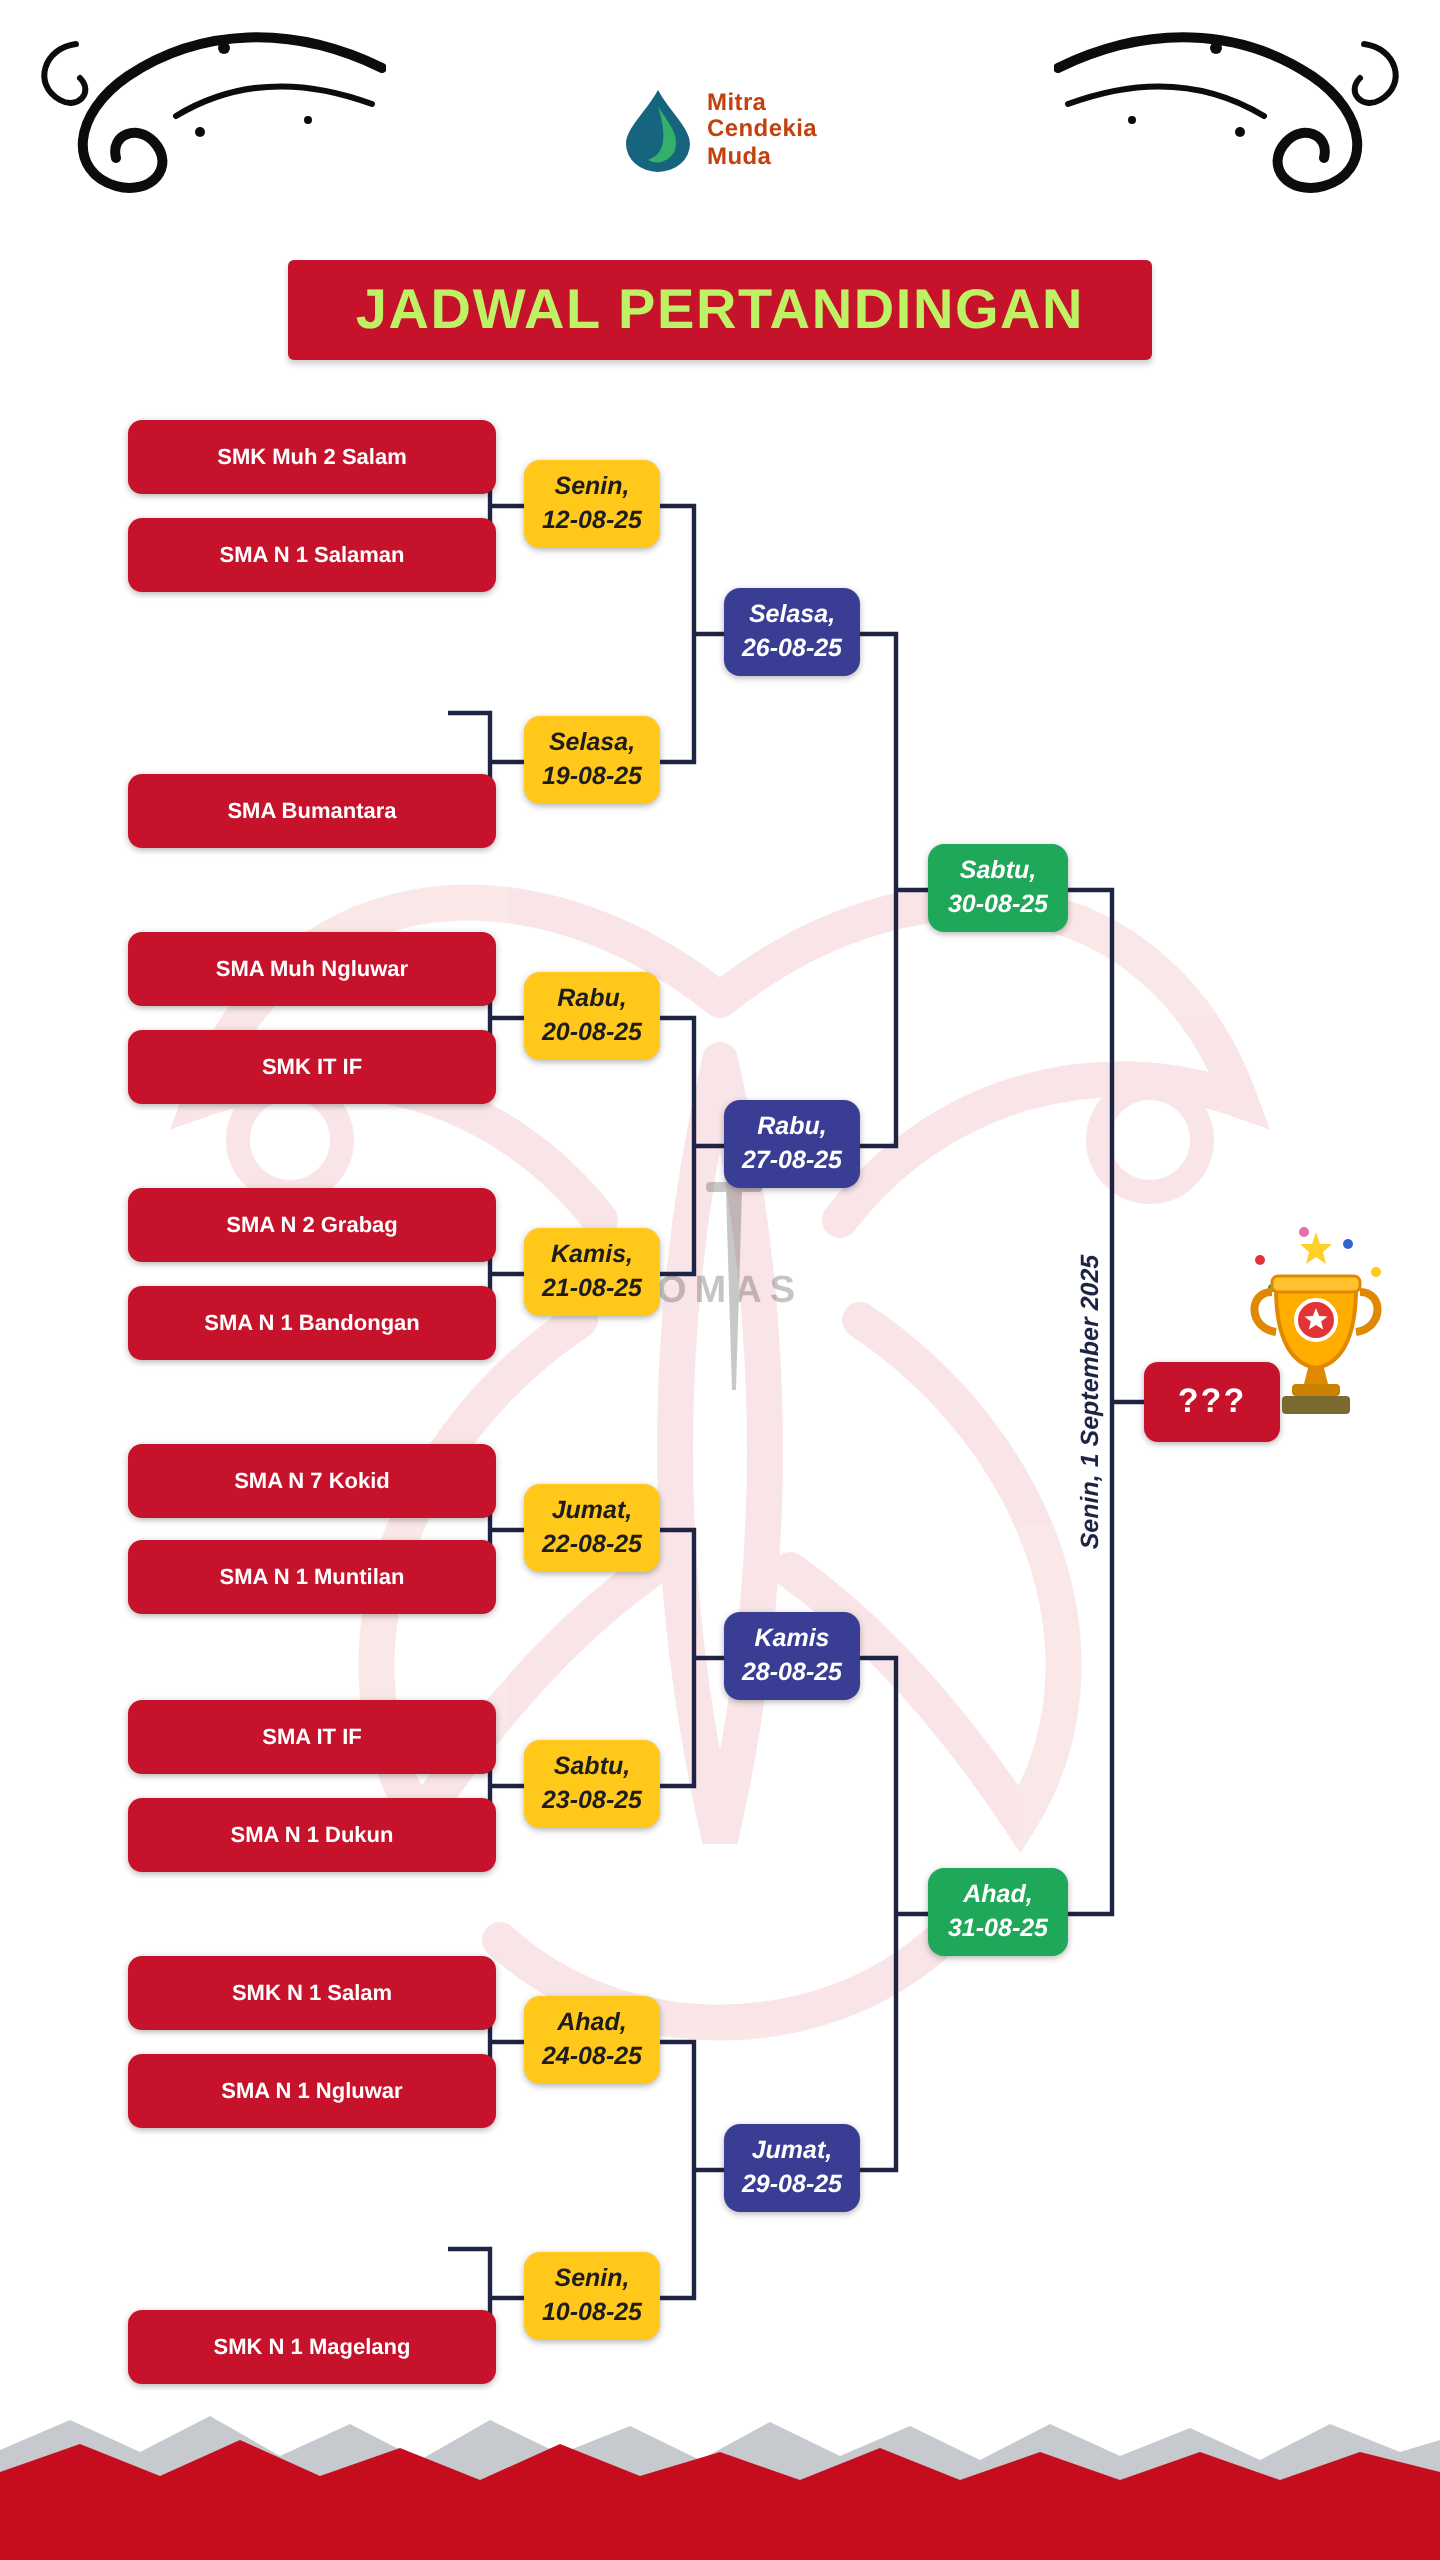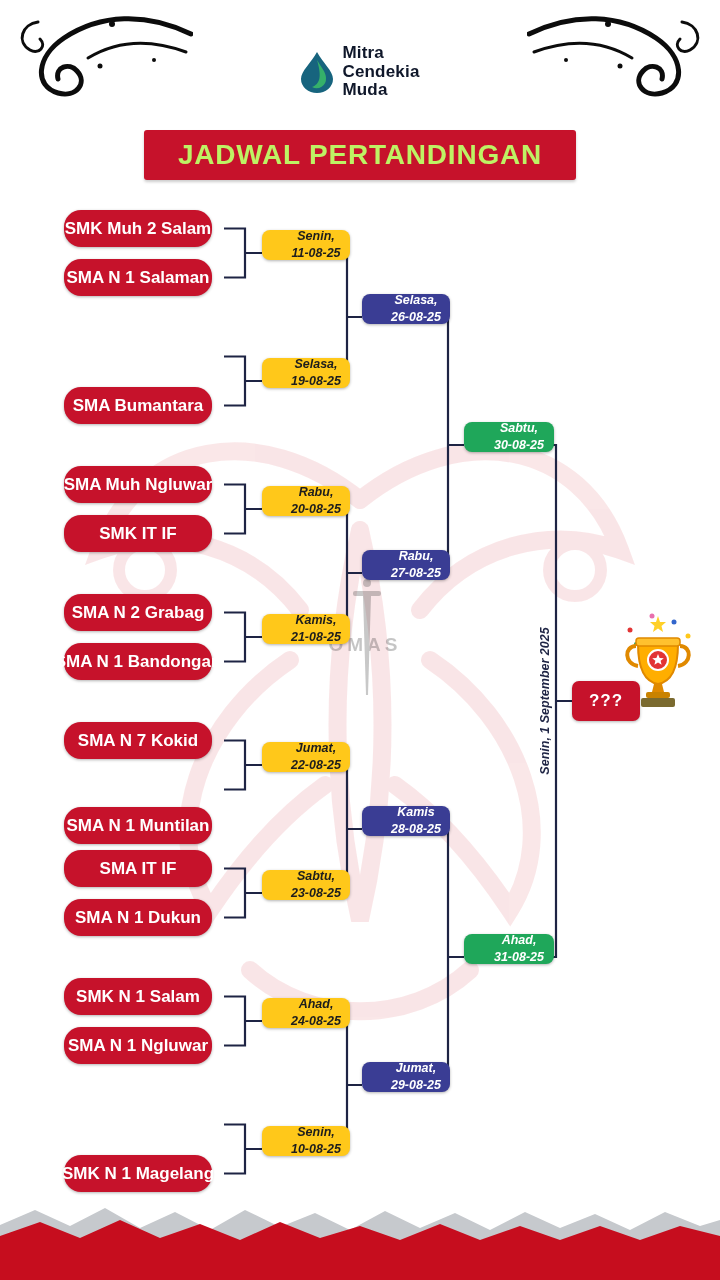--- a/index.html
+++ b/index.html
@@ -13,41 +13,41 @@
   .canvas{
     position:relative;width:720px;height:1280px;overflow:hidden;background:#fff;
     font-family:"Liberation Sans",sans-serif;
   }
   
   .flourish{position:absolute;top:8px;z-index:1;}
   .flourish.left{left:8px;}
   .flourish.right{right:8px;transform:scaleX(-1);}
   
   .logo{position:absolute;top:44px;left:0;right:0;display:flex;justify-content:center;align-items:center;gap:8px;z-index:3;}
-  .logo-text{color:#0f172a;font-weight:700;font-size:17px;line-height:1.1;letter-spacing:.2px;}
+  .logo-text{color:#c2410c;font-weight:700;font-size:12px;line-height:1.1;letter-spacing:.2px;}
   .logo-text span{display:block;}
   
   .title{
     position:absolute;left:144px;top:130px;width:432px;height:50px;background:var(--red);
     color:#bef264;display:flex;align-items:center;justify-content:center;
     font-size:28px;font-weight:800;letter-spacing:.8px;border-radius:3px;z-index:3;
     box-shadow:0 2px 3px rgba(0,0,0,.2);
   }
   
   .team{
-    position:absolute;left:64px;width:148px;height:37px;background:var(--red);
-    border-radius:17px;color:#fff;display:flex;align-items:center;justify-content:center;
-    font-size:17px;font-weight:600;z-index:3;box-shadow:0 1px 3px rgba(0,0,0,.3);
+    position:absolute;left:64px;width:184px;height:37px;background:var(--red);
+    border-radius:7px;color:#fff;display:flex;align-items:center;justify-content:center;
+    font-size:11px;font-weight:600;z-index:3;box-shadow:0 1px 3px rgba(0,0,0,.3);
     white-space:nowrap;
   }
   .slot{
-    position:absolute;width:68px;height:30px;border-radius:8px;
+    position:absolute;width:68px;height:44px;border-radius:8px;
     display:flex;flex-direction:column;align-items:center;justify-content:center;
     font-size:12.5px;font-style:italic;font-weight:600;line-height:1.35;z-index:3;
-    box-shadow:0 1px 3px rgba(0,0,0,.3);text-align:center;padding-left:20px;
+    box-shadow:0 1px 3px rgba(0,0,0,.3);text-align:center;
   }
   .slot.yellow{left:262px;background:var(--yellow);color:#1d1d1d;}
   .slot.blue{left:362px;background:var(--blue);color:#fff;}
   .slot.green{left:464px;width:70px;background:var(--green);color:#fff;}
   .champ{
     position:absolute;left:572px;top:681px;width:68px;height:40px;background:var(--red);
     border-radius:7px;color:#fff;display:flex;align-items:center;justify-content:center;
     font-weight:800;font-size:17px;letter-spacing:1px;z-index:3;box-shadow:0 1px 3px rgba(0,0,0,.3);
   }
   .final-date{
@@ -149,30 +149,30 @@
   <div class="title">JADWAL PERTANDINGAN</div>
 
   <div class="team" style="top:210px">SMK Muh 2 Salam</div>
   <div class="team" style="top:259px">SMA N 1 Salaman</div>
   <div class="team" style="top:387px">SMA Bumantara</div>
   <div class="team" style="top:466px">SMA Muh Ngluwar</div>
   <div class="team" style="top:515px">SMK IT IF</div>
   <div class="team" style="top:594px">SMA N 2 Grabag</div>
   <div class="team" style="top:643px">SMA N 1 Bandongan</div>
   <div class="team" style="top:722px">SMA N 7 Kokid</div>
-  <div class="team" style="top:807px">SMA N 1 Muntilan</div>
+  <div class="team" style="top:770px">SMA N 1 Muntilan</div>
   <div class="team" style="top:850px">SMA IT IF</div>
   <div class="team" style="top:899px">SMA N 1 Dukun</div>
   <div class="team" style="top:978px">SMK N 1 Salam</div>
   <div class="team" style="top:1027px">SMA N 1 Ngluwar</div>
   <div class="team" style="top:1155px">SMK N 1 Magelang</div>
 
   <div class="slot yellow" style="top:230px">
     <span>Senin,</span>
-    <span>11-08-25</span>
+    <span>12-08-25</span>
   </div>
   <div class="slot yellow" style="top:358px">
     <span>Selasa,</span>
     <span>19-08-25</span>
   </div>
   <div class="slot yellow" style="top:486px">
     <span>Rabu,</span>
     <span>20-08-25</span>
   </div>
   <div class="slot yellow" style="top:614px">

